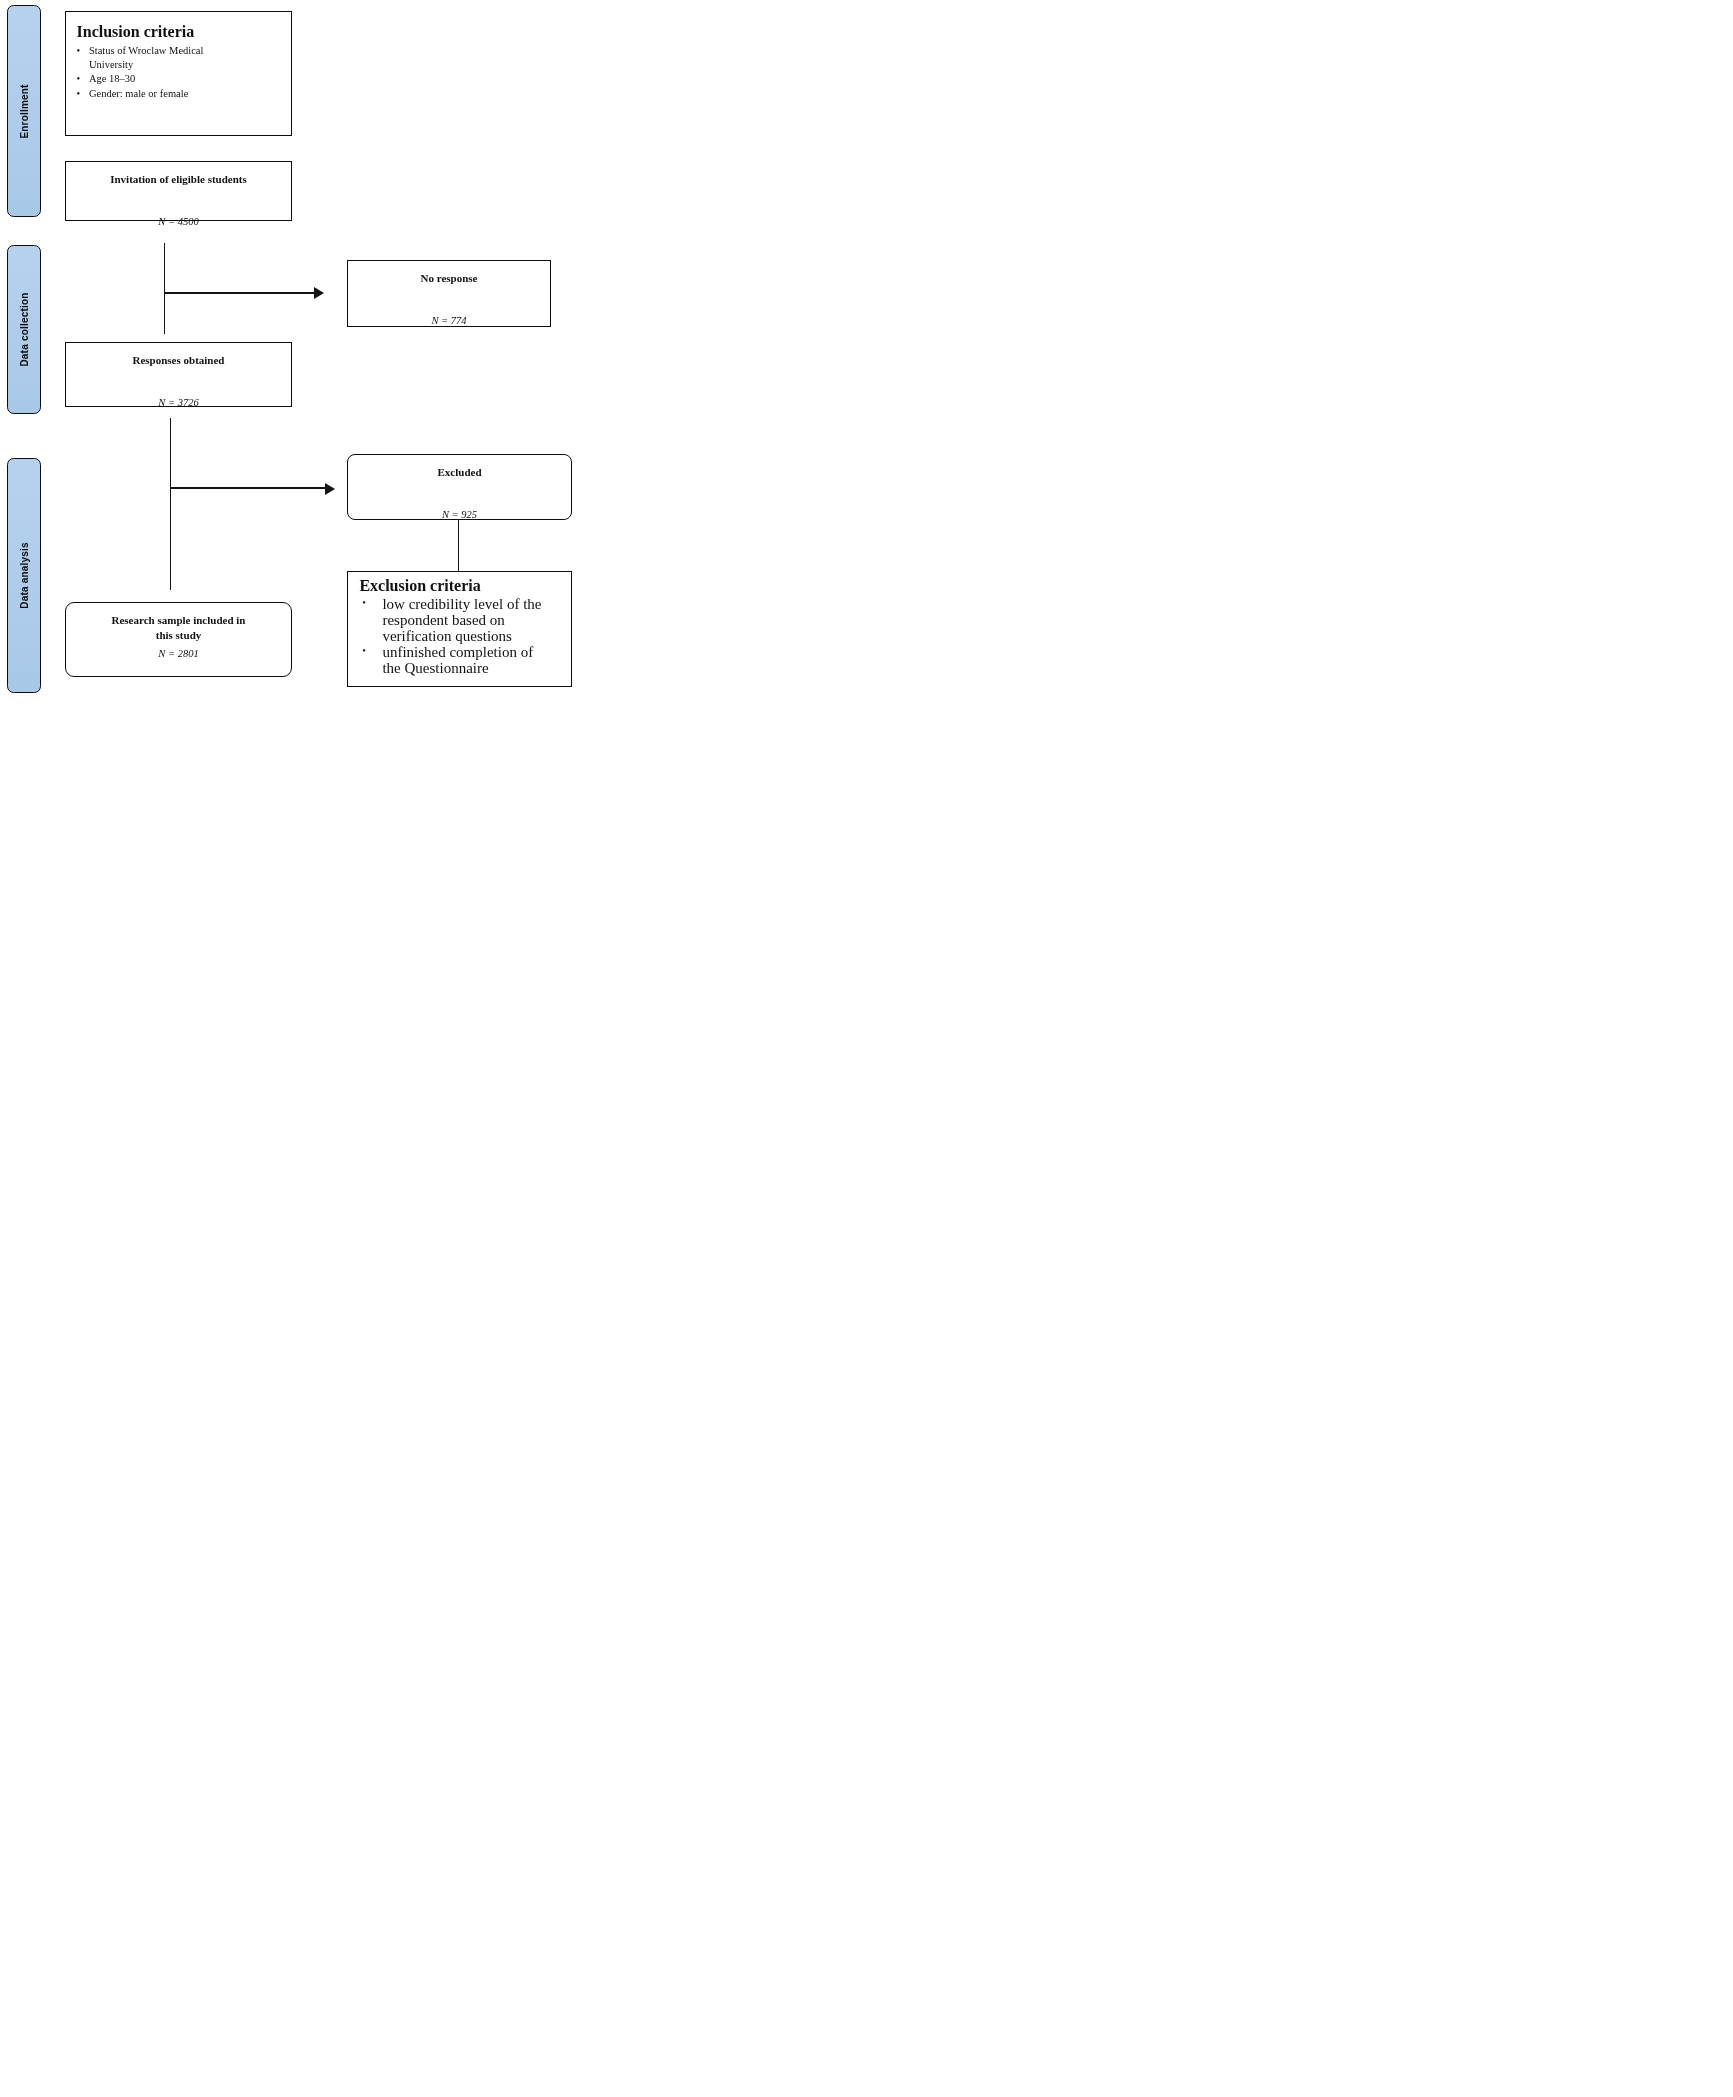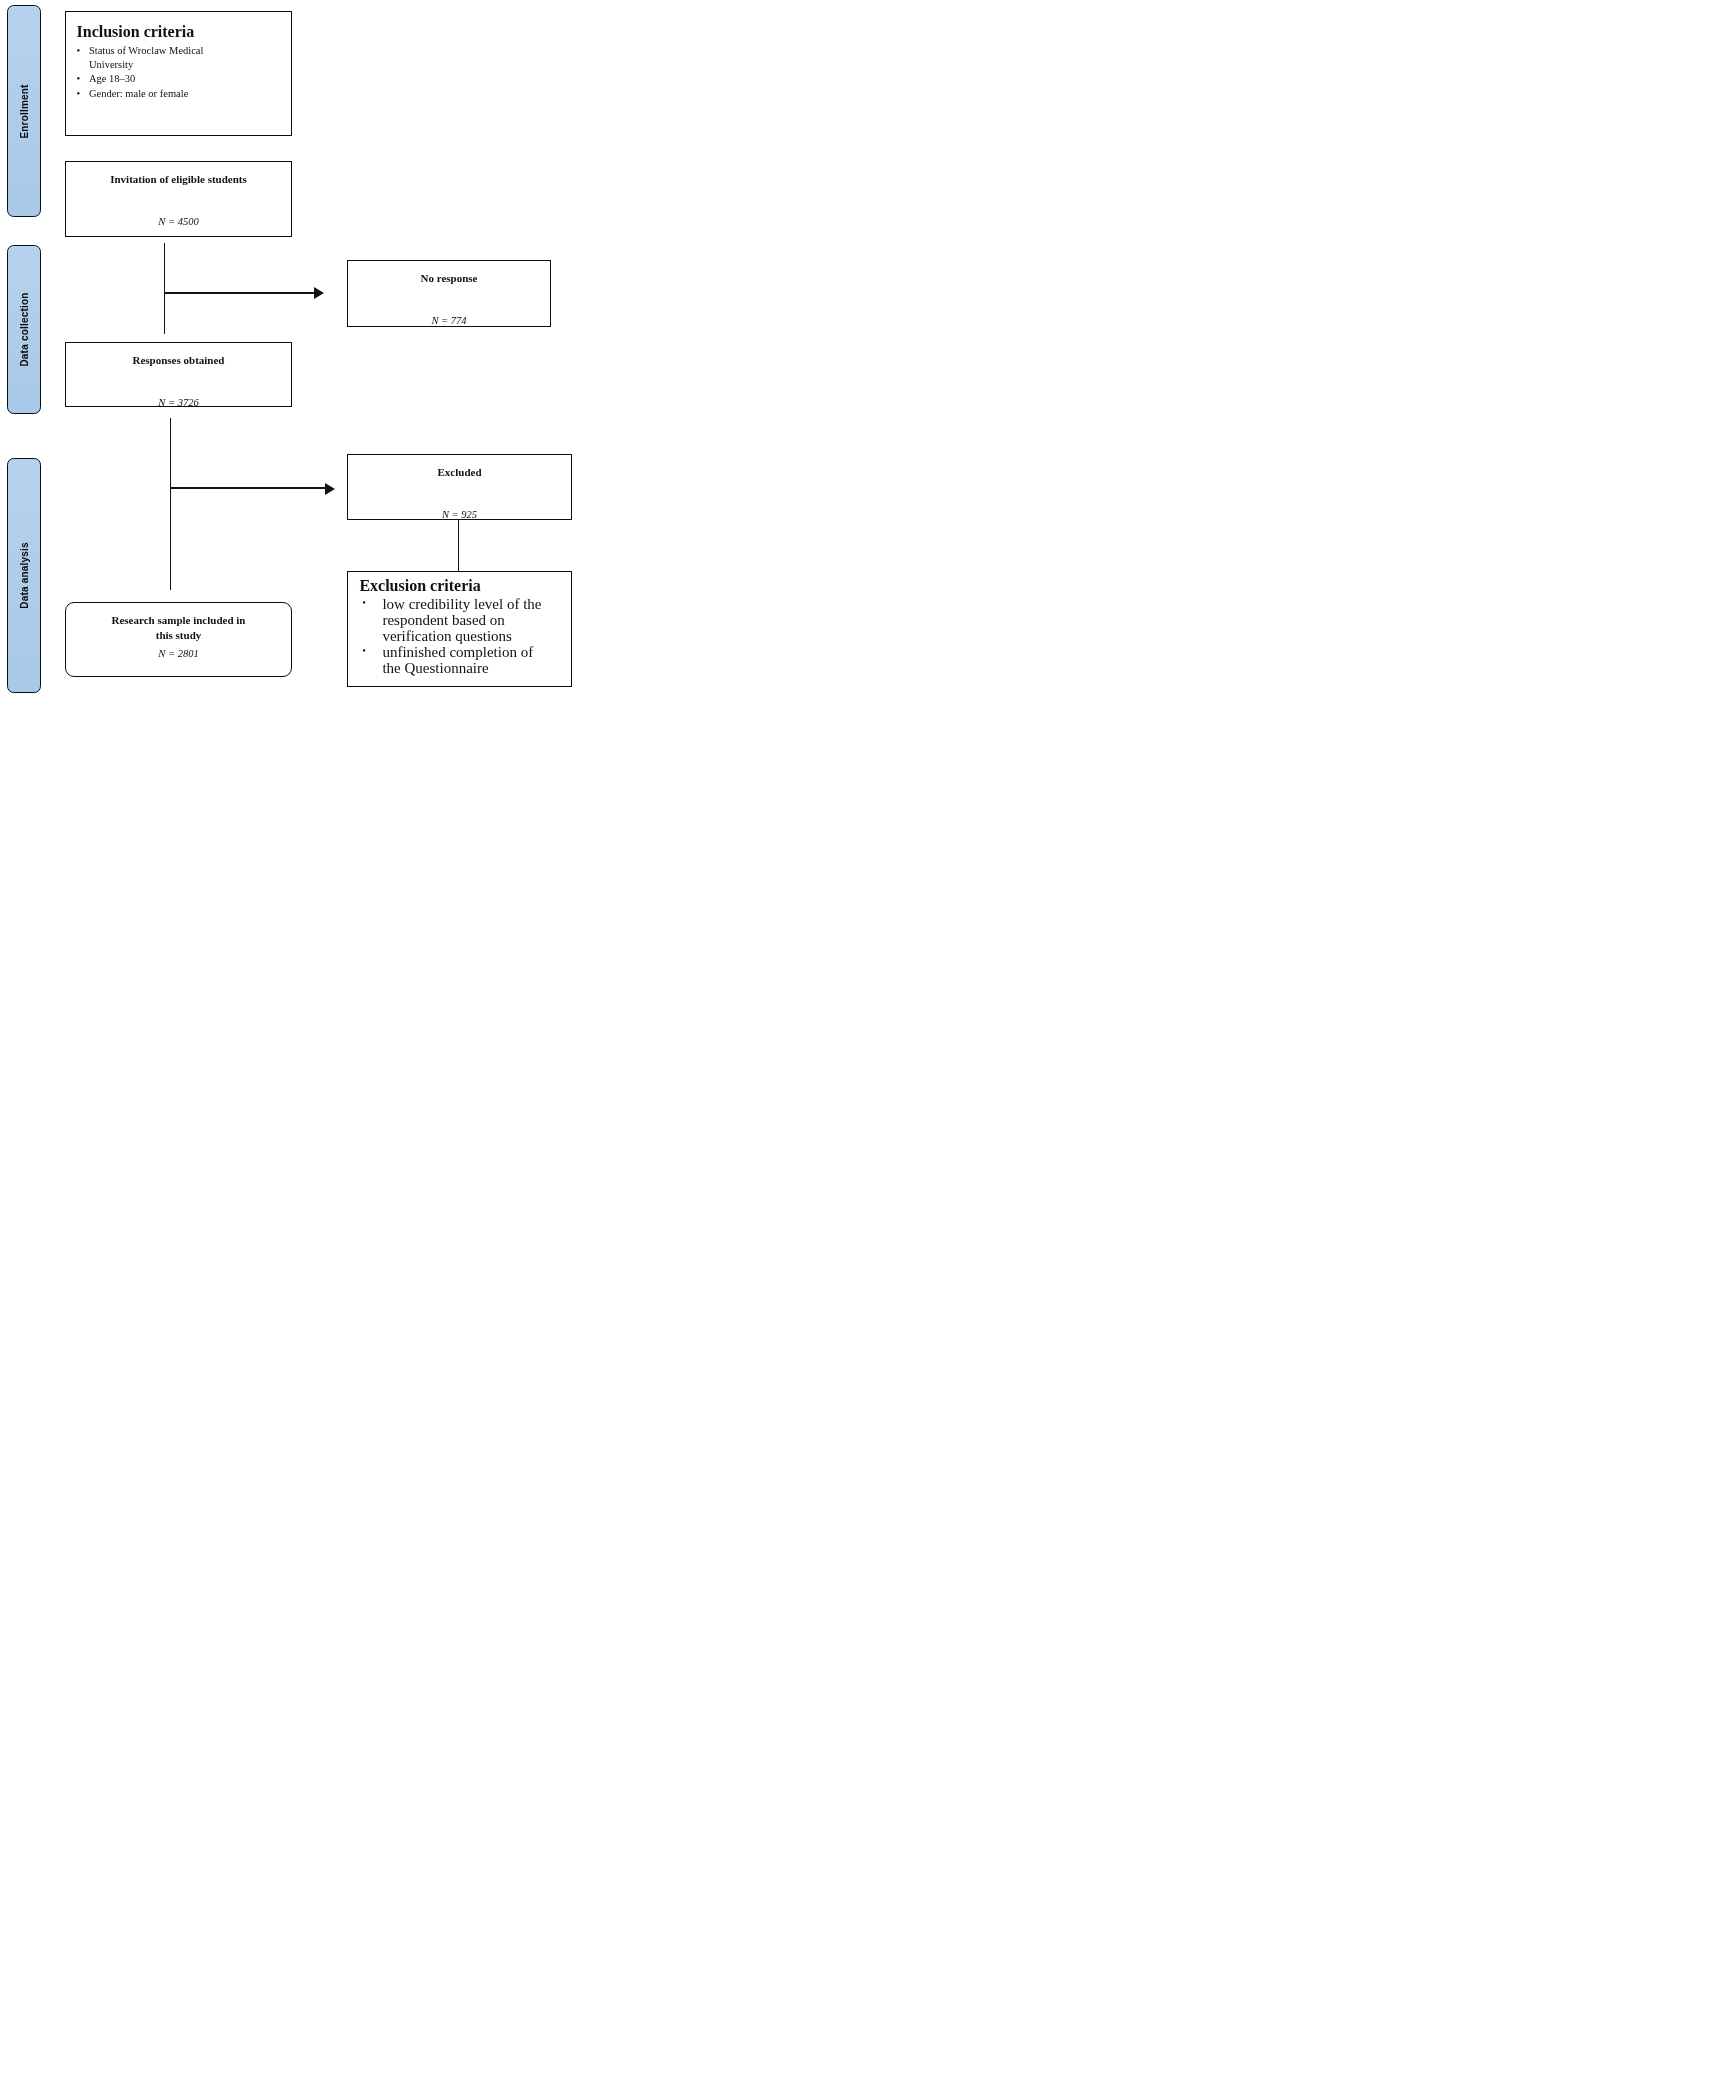--- a/index.html
+++ b/index.html
@@ -48,25 +48,25 @@
   #pill-data-collection { top: 245px; height: 169px; }
   #pill-data-analysis   { top: 458px; height: 235px; }
 
   
   .box {
     position: absolute;
     background: var(--background);
     border: 1.4px solid var(--box_border);
   }
   #box-inclusion  { left: 65px; top: 11.4px;   width: 227px; height: 125px; padding: 12.4px 14.3px 0 10.5px; }
-  #box-invitation { left: 65px; top: 161px;  width: 227px; height: 76px; }
+  #box-invitation { left: 65px; top: 161px;  width: 227px; height: 60px; }
   #box-responses  { left: 65px; top: 342px;  width: 227px; height: 65px; }
   #box-research   { left: 65px; top: 602px; width: 227px; height: 75px; border-radius: 9px; }
   #box-noresponse { left: 347px; top: 260px;  width: 204px; height: 67px; }
-  #box-excluded   { left: 347px; top: 454px;  width: 225px; height: 66px; }
+  #box-excluded   { left: 347px; top: 454px;  width: 225px; height: 66px; border-radius: 8px; }
   #box-exclusion  { left: 347px; top: 571px; width: 225px; height: 116px; padding: 7.1px 9.5px 0 11.4px; }
 
   .stat-box {
     display: flex;
     flex-direction: column;
     align-items: center;
     text-align: center;
     padding-top: 10px;
   }
   .box-title {

